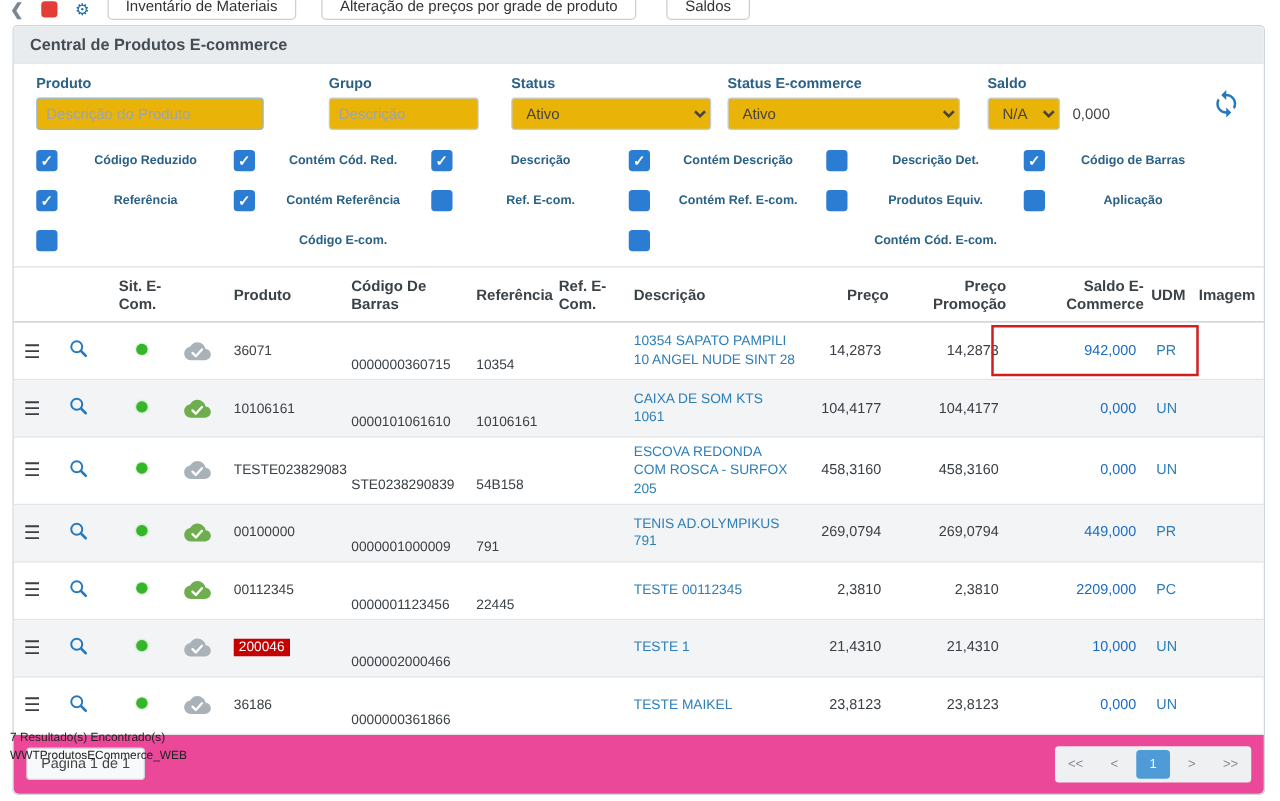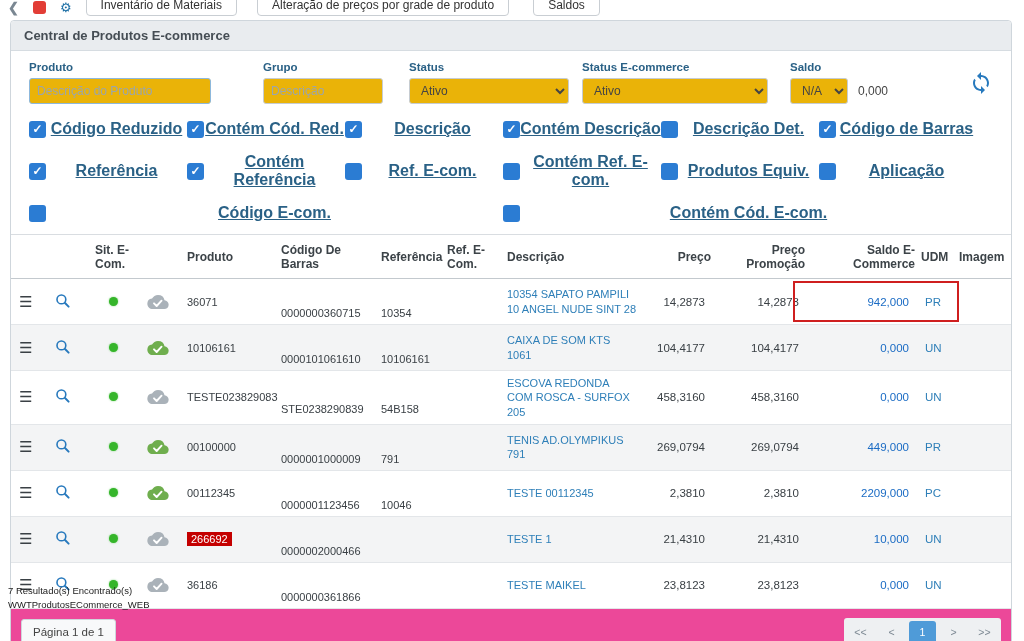--- a/index.html
+++ b/index.html
@@ -45,21 +45,21 @@
   .refresh { margin-left:auto; margin-top:10px; cursor:pointer; }
 
   
   .cb-grid { display:grid; grid-template-columns:repeat(6,1fr); row-gap:15px;
     margin-top:16px; width:948px; }
   .cb-cell { display:flex; align-items:center; cursor:pointer; }
   .cb-box { width:17px; height:17px; background:#2b7cd3; border-radius:3px; flex:0 0 auto;
     display:flex; align-items:center; justify-content:center; }
   .cb-box .check { display:none; color:#fff; font-size:12px; font-weight:bold; line-height:1; }
   .cb-box.checked .check { display:block; }
-  .cb-label { flex:1; text-align:center; font-size:16px; font-weight:bold; color:#2a6186;text-decoration:underline; }
+  .cb-label { flex:1; text-align:center; font-size:10px; font-weight:bold; color:#2a6186; }
 
   
   .table-wrap { border-top:1px solid #d9dde1; }
   .thead, .trow { display:grid;
     grid-template-columns:36px 40px 52px 40px 94px 100px 66px 60px 138px 66px 94px 110px 40px 1fr;
     align-items:center; padding:0 8px; }
   .thead { padding-top:8px; padding-bottom:7px; font-size:12px; font-weight:bold;
     color:#3c4348; border-bottom:1px solid #c3c9ce; }
   .th-right { text-align:right; }
   .trow { min-height:34px; padding-top:5px; padding-bottom:5px;
@@ -374,21 +374,21 @@
     </span></div>
     <div class="cell"><span class="status-dot"></span></div>
     <div class="cell"><span class="cloud cloud-green">
       <svg width="22" height="16" viewBox="0 0 24 18">
                 <path class="cloud-body" d="M19.35 7.04A7.49 7.49 0 0 0 12 1C9.11 1 6.6 2.64 5.35 5.04A5.99 5.99 0 0 0 0 11c0 3.31 2.69 6 6 6h13c2.76 0 5-2.24 5-5 0-2.64-2.05-4.78-4.65-4.96z"></path>
                 <polyline points="7.5,10.5 10.5,13.5 16,7.5" fill="none" stroke="#fff" stroke-width="2.1" stroke-linecap="round" stroke-linejoin="round"></polyline>
               </svg>
     </span></div>
     <div class="cell"><span class="pcode">00112345</span></div>
     <div class="cell c-barcode">0000001123456</div>
-    <div class="cell c-ref">10046</div>
+    <div class="cell c-ref">22445</div>
     <div class="cell c-refecom"></div>
     <div class="cell c-desc">TESTE 00112345</div>
     <div class="cell num">2,3810</div>
     <div class="cell num">2,3810</div>
     <div class="cell num c-saldo">2209,000</div>
     <div class="cell c-udm">PC</div>
     <div class="cell"></div>
 
   </div>
         <div class="trow">
@@ -399,21 +399,21 @@
                 <line x1="12.5" y1="12.5" x2="17" y2="17" stroke="#2779bd" stroke-width="2.5" stroke-linecap="round"></line>
               </svg>
     </span></div>
     <div class="cell"><span class="status-dot"></span></div>
     <div class="cell"><span class="cloud cloud-gray">
       <svg width="22" height="16" viewBox="0 0 24 18">
                 <path class="cloud-body" d="M19.35 7.04A7.49 7.49 0 0 0 12 1C9.11 1 6.6 2.64 5.35 5.04A5.99 5.99 0 0 0 0 11c0 3.31 2.69 6 6 6h13c2.76 0 5-2.24 5-5 0-2.64-2.05-4.78-4.65-4.96z"></path>
                 <polyline points="7.5,10.5 10.5,13.5 16,7.5" fill="none" stroke="#fff" stroke-width="2.1" stroke-linecap="round" stroke-linejoin="round"></polyline>
               </svg>
     </span></div>
-    <div class="cell"><span class="pcode alert-red">266692</span></div>
+    <div class="cell"><span class="pcode alert-red">200046</span></div>
     <div class="cell c-barcode">0000002000466</div>
     <div class="cell c-ref"></div>
     <div class="cell c-refecom"></div>
     <div class="cell c-desc">TESTE 1</div>
     <div class="cell num">21,4310</div>
     <div class="cell num">21,4310</div>
     <div class="cell num c-saldo">10,000</div>
     <div class="cell c-udm">UN</div>
     <div class="cell"></div>
 

